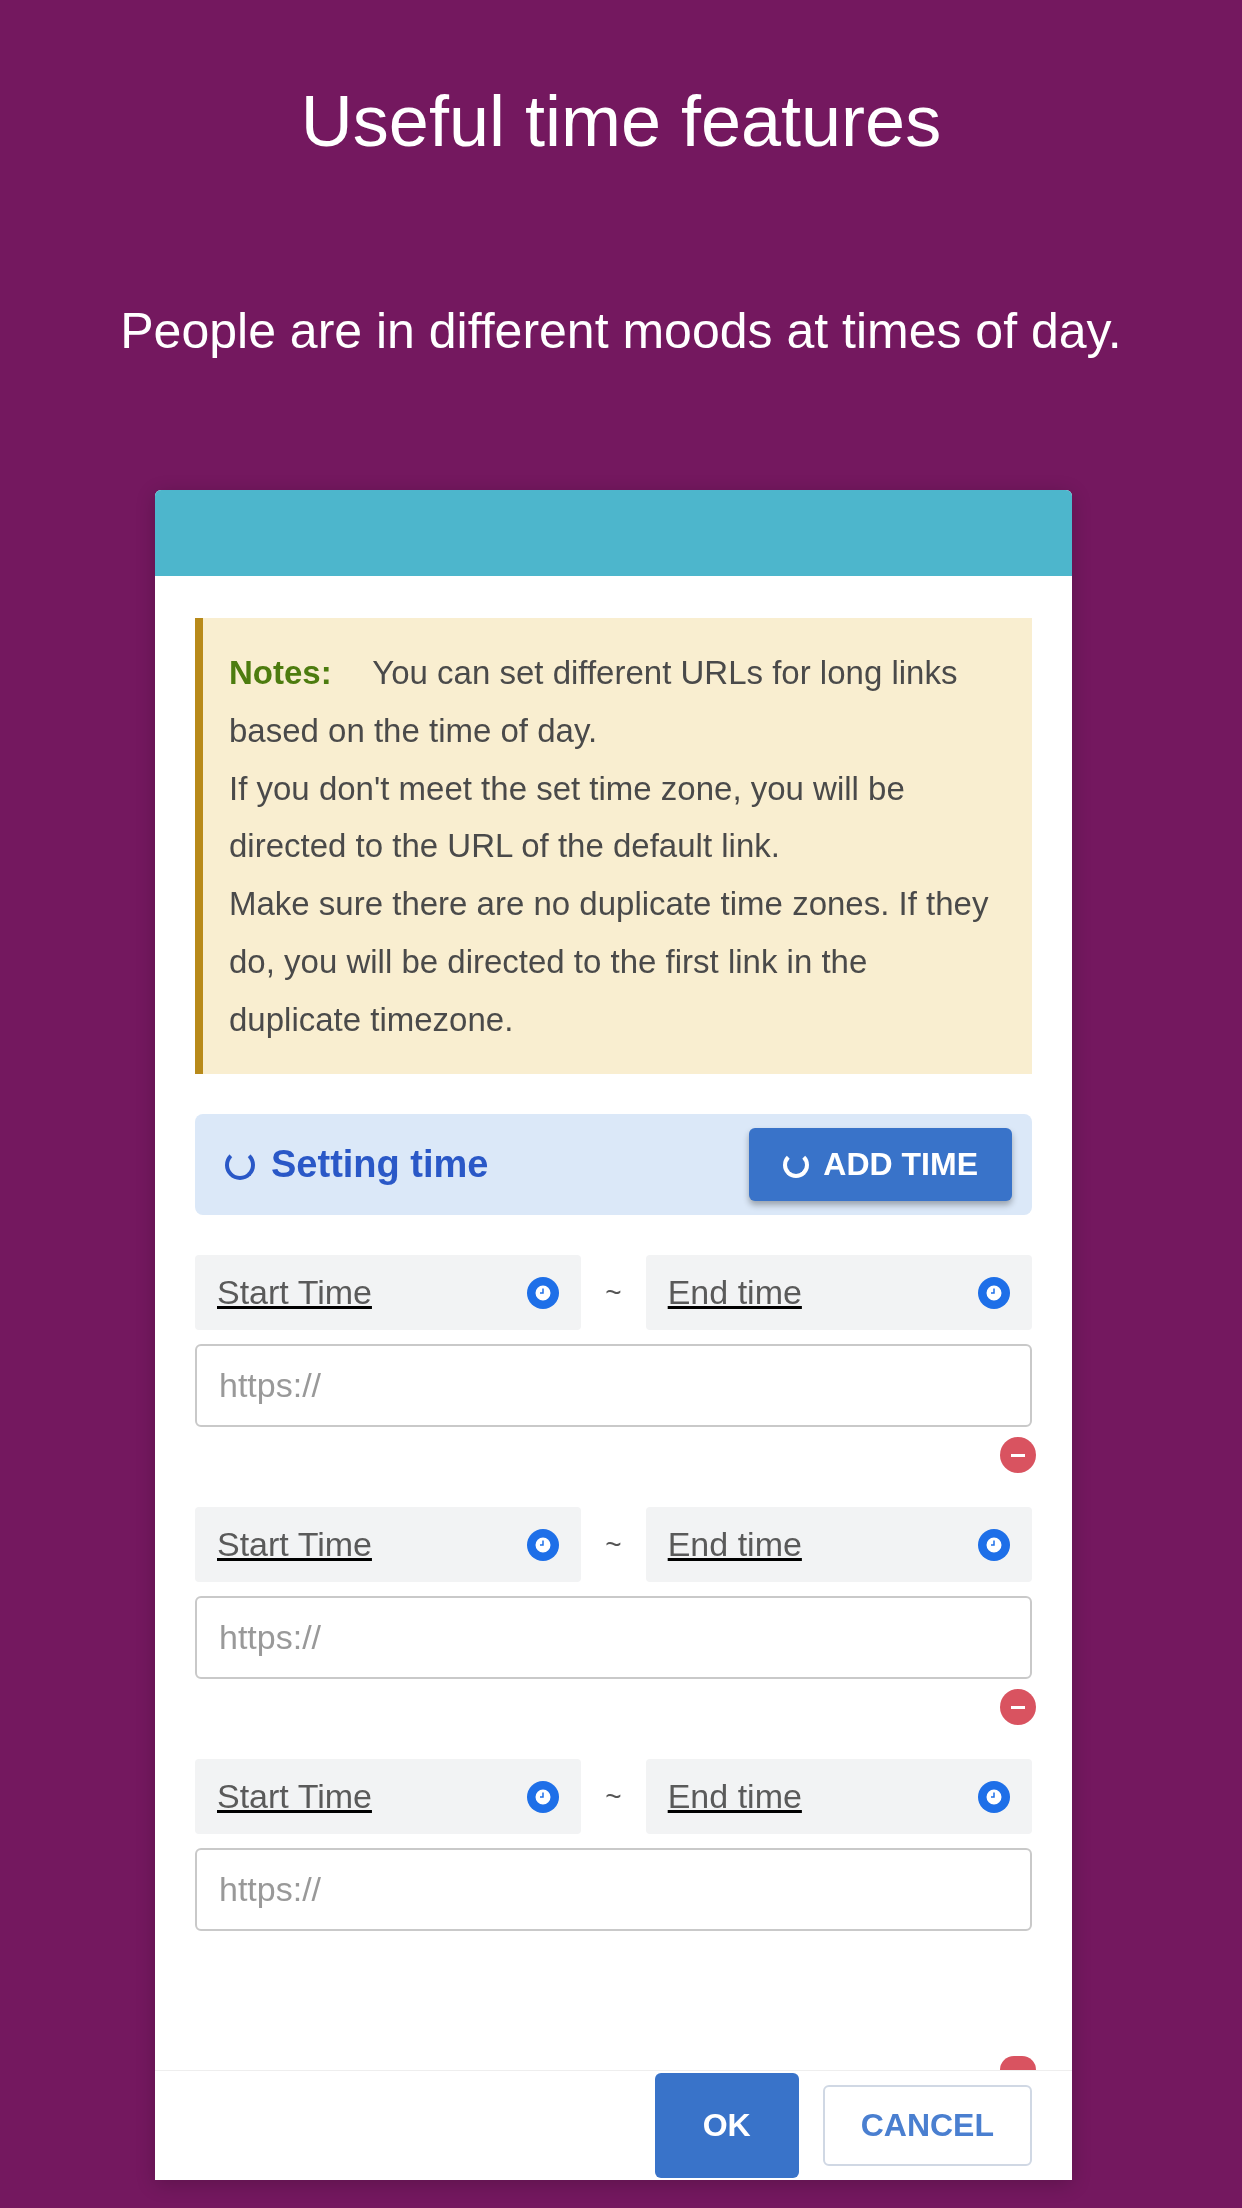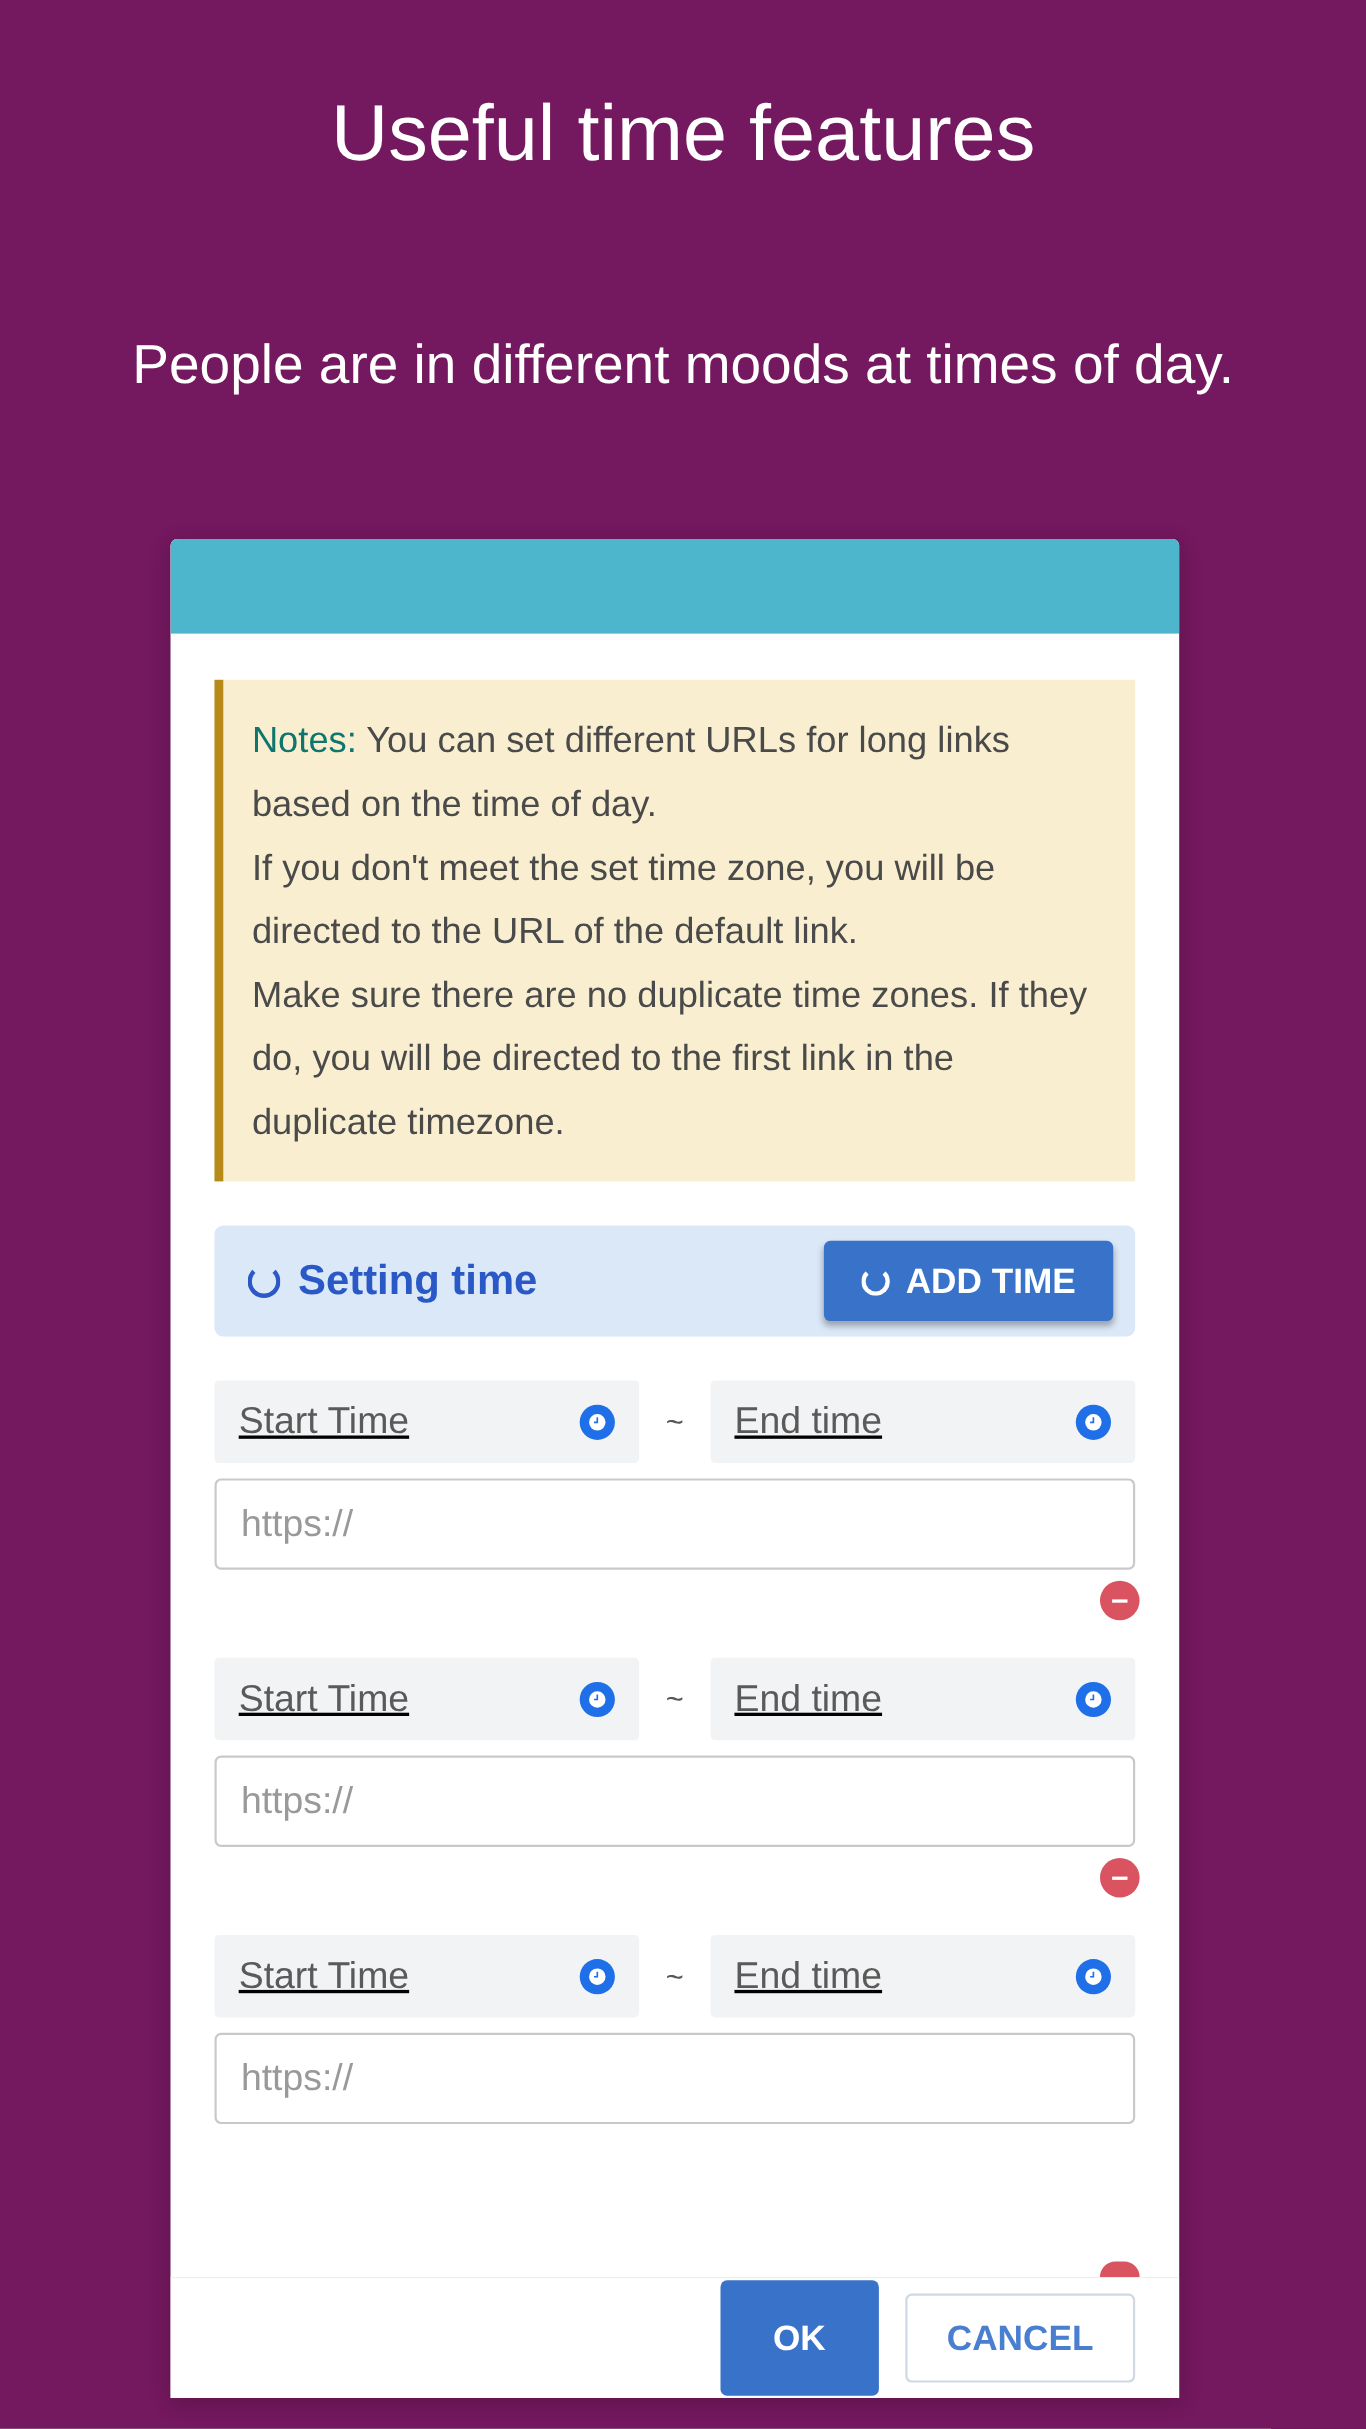--- a/index.html
+++ b/index.html
@@ -46,21 +46,21 @@
   overflow: hidden;
 }
 .notes-box {
   background: #f9eed0;
   border-left: 8px solid #b88a1a;
   padding: 26px 30px 26px 26px;
   color: #4a4a4a;
   font-size: 33px;
   line-height: 1.75;
 }
-.notes-label { font-weight: 400; color: #0f766e; }
+.notes-label { font-weight: 700; color: #4d7c0f; }
 .section-bar {
   margin-top: 40px;
   background: #dbe8f8;
   border-radius: 8px;
   display: flex;
   align-items: center;
   justify-content: space-between;
   padding: 14px 20px 14px 30px;
 }
 .section-title {
@@ -193,21 +193,21 @@
   <br>
   <span>People are in different moods at times of day.</span>
 </div>
 
 <div class="modal">
   <div class="modal-header"></div>
 
   <div class="modal-body">
 
     <div class="notes-box">
-      <span class="notes-label">Notes:</span><span style="white-space: pre-line;"> You can set different URLs for long links based on the time of day.
+      <span class="notes-label">Notes:</span><span style="white-space: pre-line; margin-left: 32px;"> You can set different URLs for long links based on the time of day.
 If you don't meet the set time zone, you will be directed to the URL of the default link.
 Make sure there are no duplicate time zones. If they do, you will be directed to the first link in the duplicate timezone.</span>
     </div>
 
     <div class="section-bar">
       <div class="section-title">
         <span class="spinner-icon"></span>
         <span>Setting time</span>
       </div>
       <button class="add-btn">

